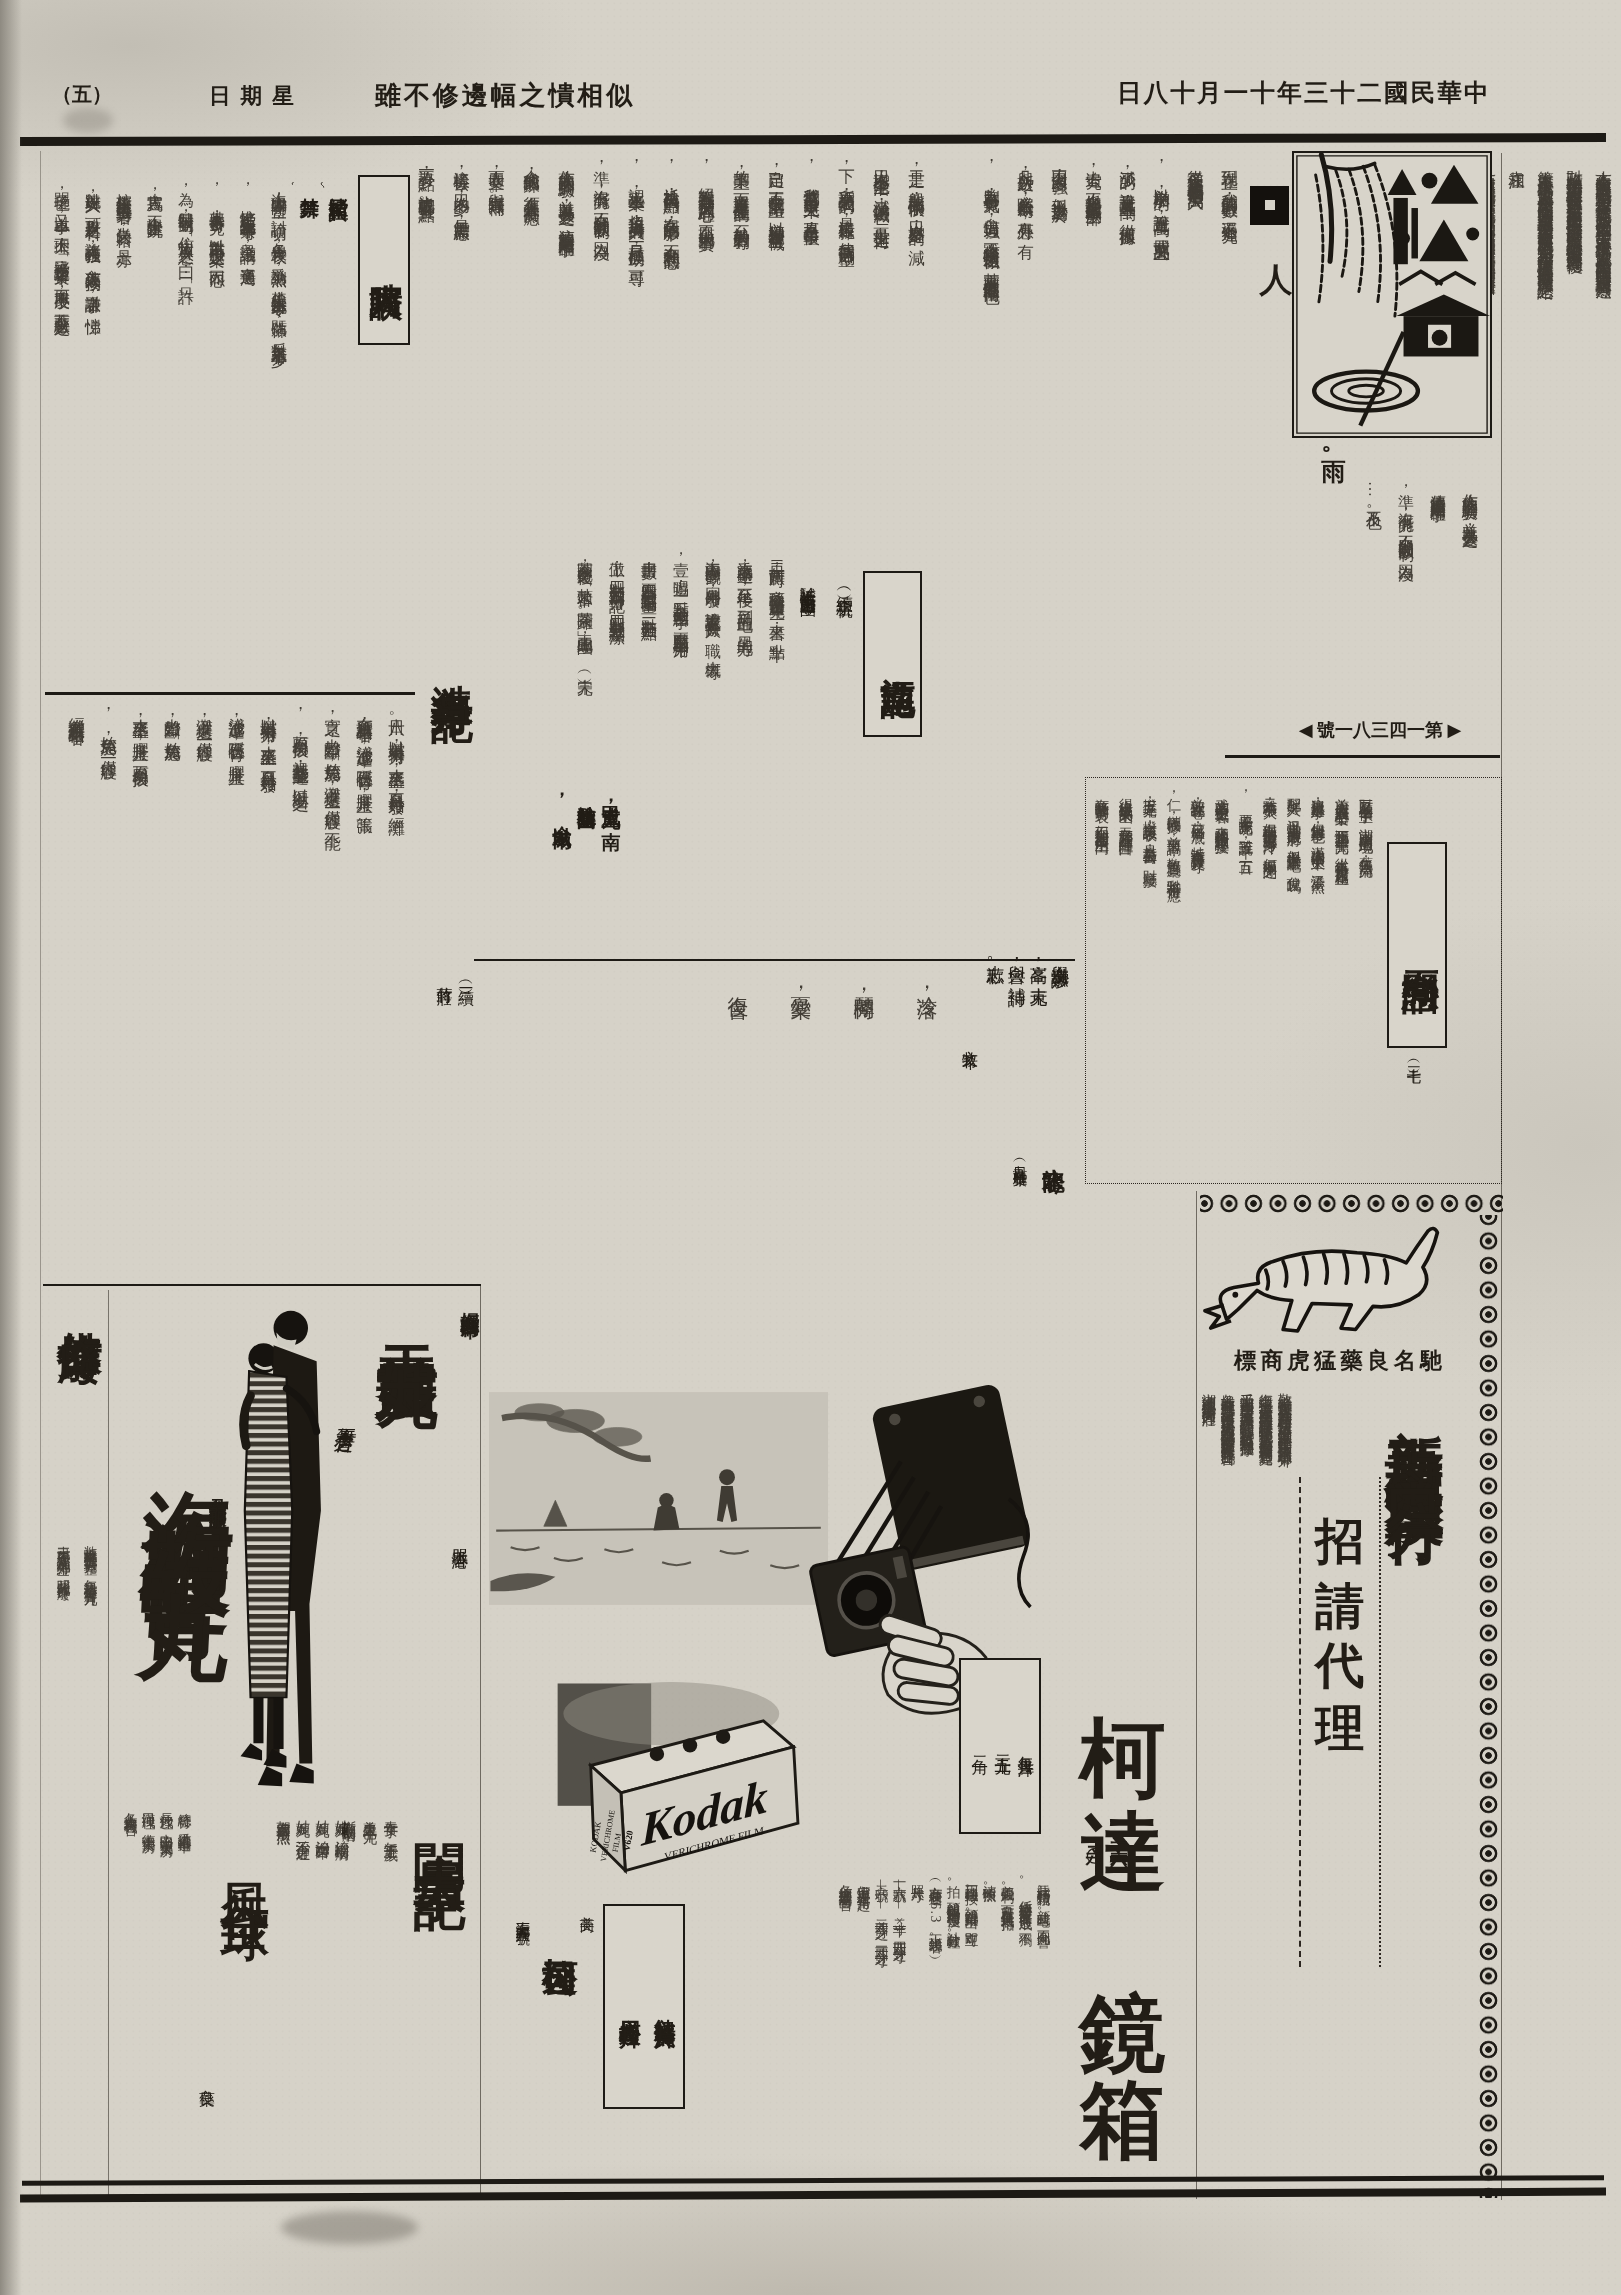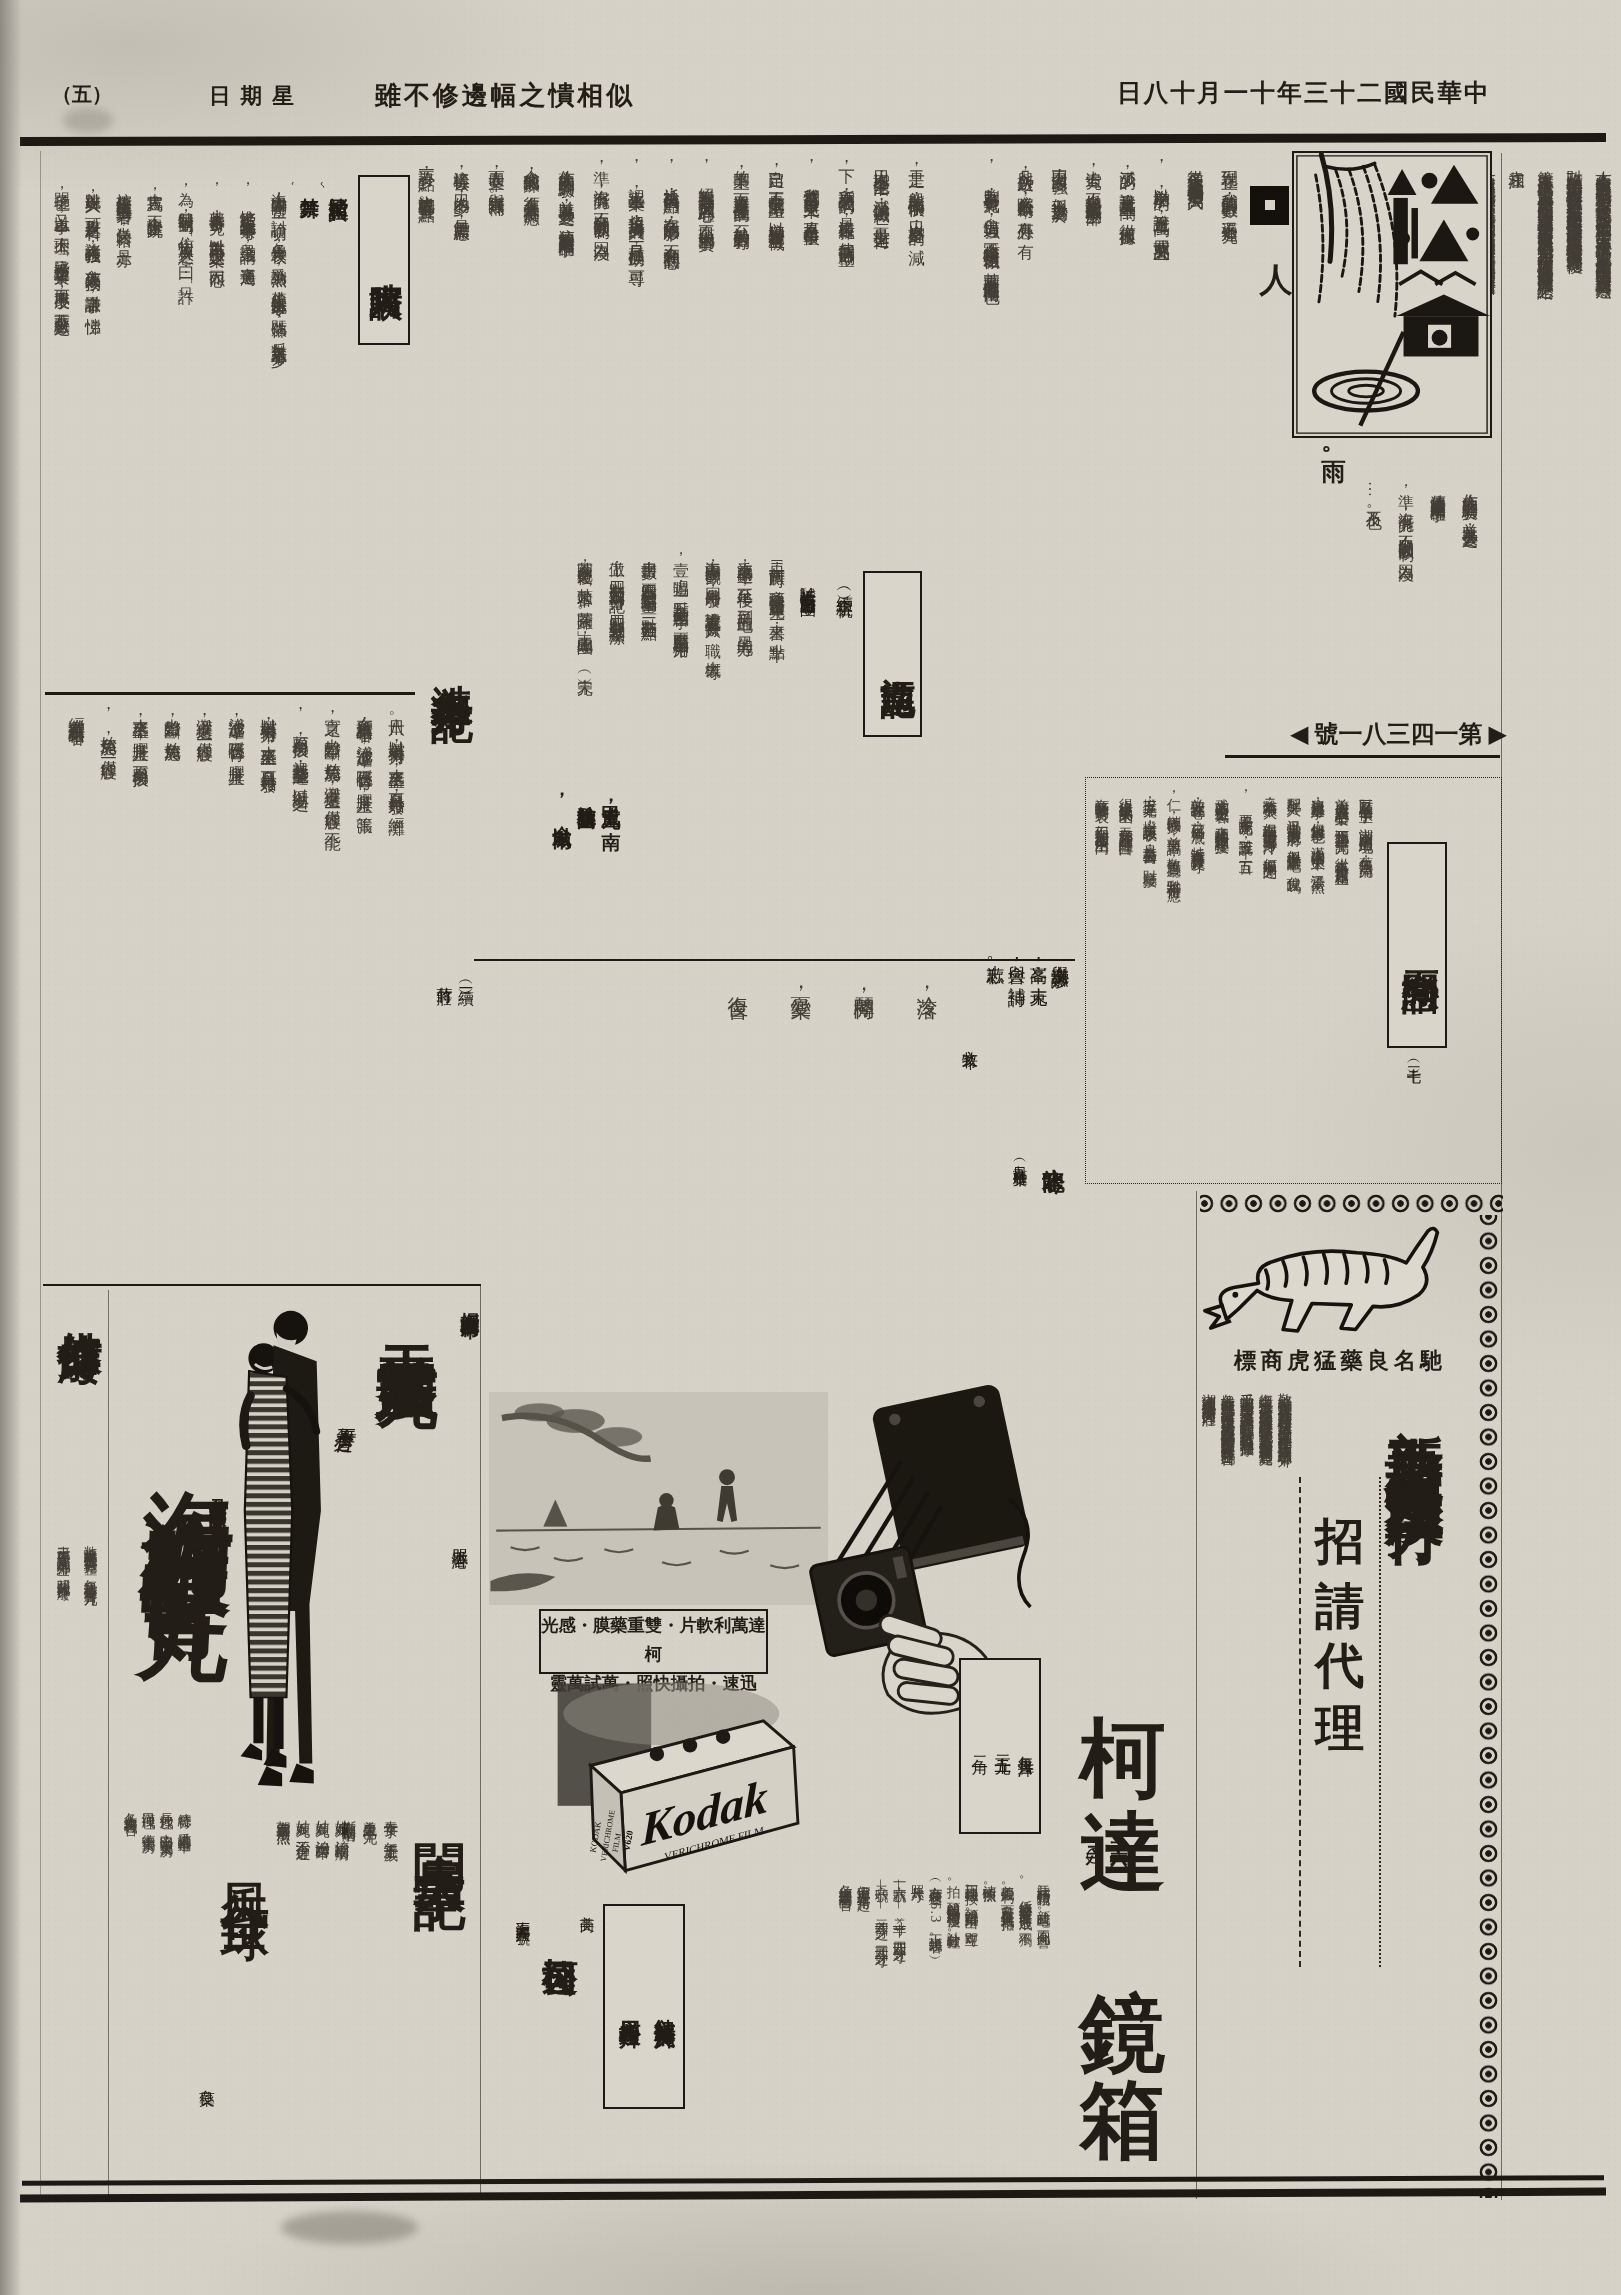--- a/index.html
+++ b/index.html
@@ -84,21 +84,21 @@
       </g>
     </svg>
   </div>
 
   <div class="abs v" style="left:1317px;top:441px;font-size:24.5px;font-weight:bold;">雨。</div>
   <div class="abs v faint" style="left:1294px;top:481px;width:192px;height:228px;font-size:16px;line-height:32px;">作孽人的造罪的實驗，並以為甚大之憂，
 這傳的將處是無用的種子，
 準，沒有能力，不容疑的加以節制，因為沒
 …不及也。</div>
 
-  <div class="abs hline" style="left:1290px;top:718px;width:180px;text-align:center;font-size:24px;font-weight:bold;">
+  <div class="abs hline" style="left:1290px;top:718px;width:180px;text-align:center;font-size:18px;font-weight:bold;">
     <span>◀</span>
     <span>號一八三四一第</span>
     <span>▶</span>
   </div>
   <div class="abs rule" style="left:1225px;top:755px;width:275px;height:2.9px;"></div>
 
   <div class="abs" style="left:1250px;top:186px;width:39px;height:39px;background:#14110d;"></div>
   <div class="abs" style="left:1265px;top:200px;width:10px;height:10px;background:#d6d2c8;"></div>
   <div class="abs v" style="left:1253px;top:238px;font-size:33px;font-weight:bold;">人</div>
   <div class="abs v faint" style="left:938px;top:157px;width:308px;height:555px;font-size:16.6px;line-height:34px;">到現在止　我們的人口確數，還不知道究
@@ -287,24 +287,20 @@
     </g>
     <g fill="#3f3b33">
       <circle cx="330" cy="118" r="11"></circle>
       <path d="M322 130 h16 l6 48 -8 2 -6 -26 -6 26 -8 -2 Z"></path>
       <circle cx="246" cy="150" r="10"></circle>
       <path d="M234 160 q12 -8 24 0 l6 30 -36 2 Z"></path>
       <path d="M2 262 q40 -18 90 -6 q-30 22 -90 20 Z" opacity=".8"></path>
     </g>
   </svg>
 
-  <div class="abs" style="left:539px;top:1609px;width:225px;height:61px;border:2.2px solid #1d1a15;text-align:center;font-size:17.3px;font-weight:bold;line-height:29px;">
-    <div>光感・膜藥重雙・片軟利萬達柯</div>
-    <div>靈萬試萬・照快攝拍・速迅</div>
-  </div>
 
   <svg class="abs" viewBox="0 0 360 290" width="259" height="209" style="left:549px;top:1679px;">
     <rect x="12" y="6" width="130" height="170" fill="#3c3933" opacity=".85"></rect>
     <ellipse cx="170" cy="48" rx="150" ry="44" fill="#8f8b81" opacity=".5"></ellipse>
     <polygon points="58,120 298,58 340,94 100,158" fill="#dbd7cd" stroke="#1d1a15" stroke-width="4"></polygon>
     <circle cx="150" cy="104" r="10" fill="#1d1a15"></circle>
       <circle cx="196" cy="92" r="10" fill="#1d1a15"></circle>
       <circle cx="242" cy="80" r="10" fill="#1d1a15"></circle>
     <polygon points="100,158 340,94 346,200 106,266" fill="#d4d0c6" stroke="#1d1a15" stroke-width="4"></polygon>
     <polygon points="58,120 100,158 106,266 62,222" fill="#c4c0b6" stroke="#1d1a15" stroke-width="4"></polygon>

